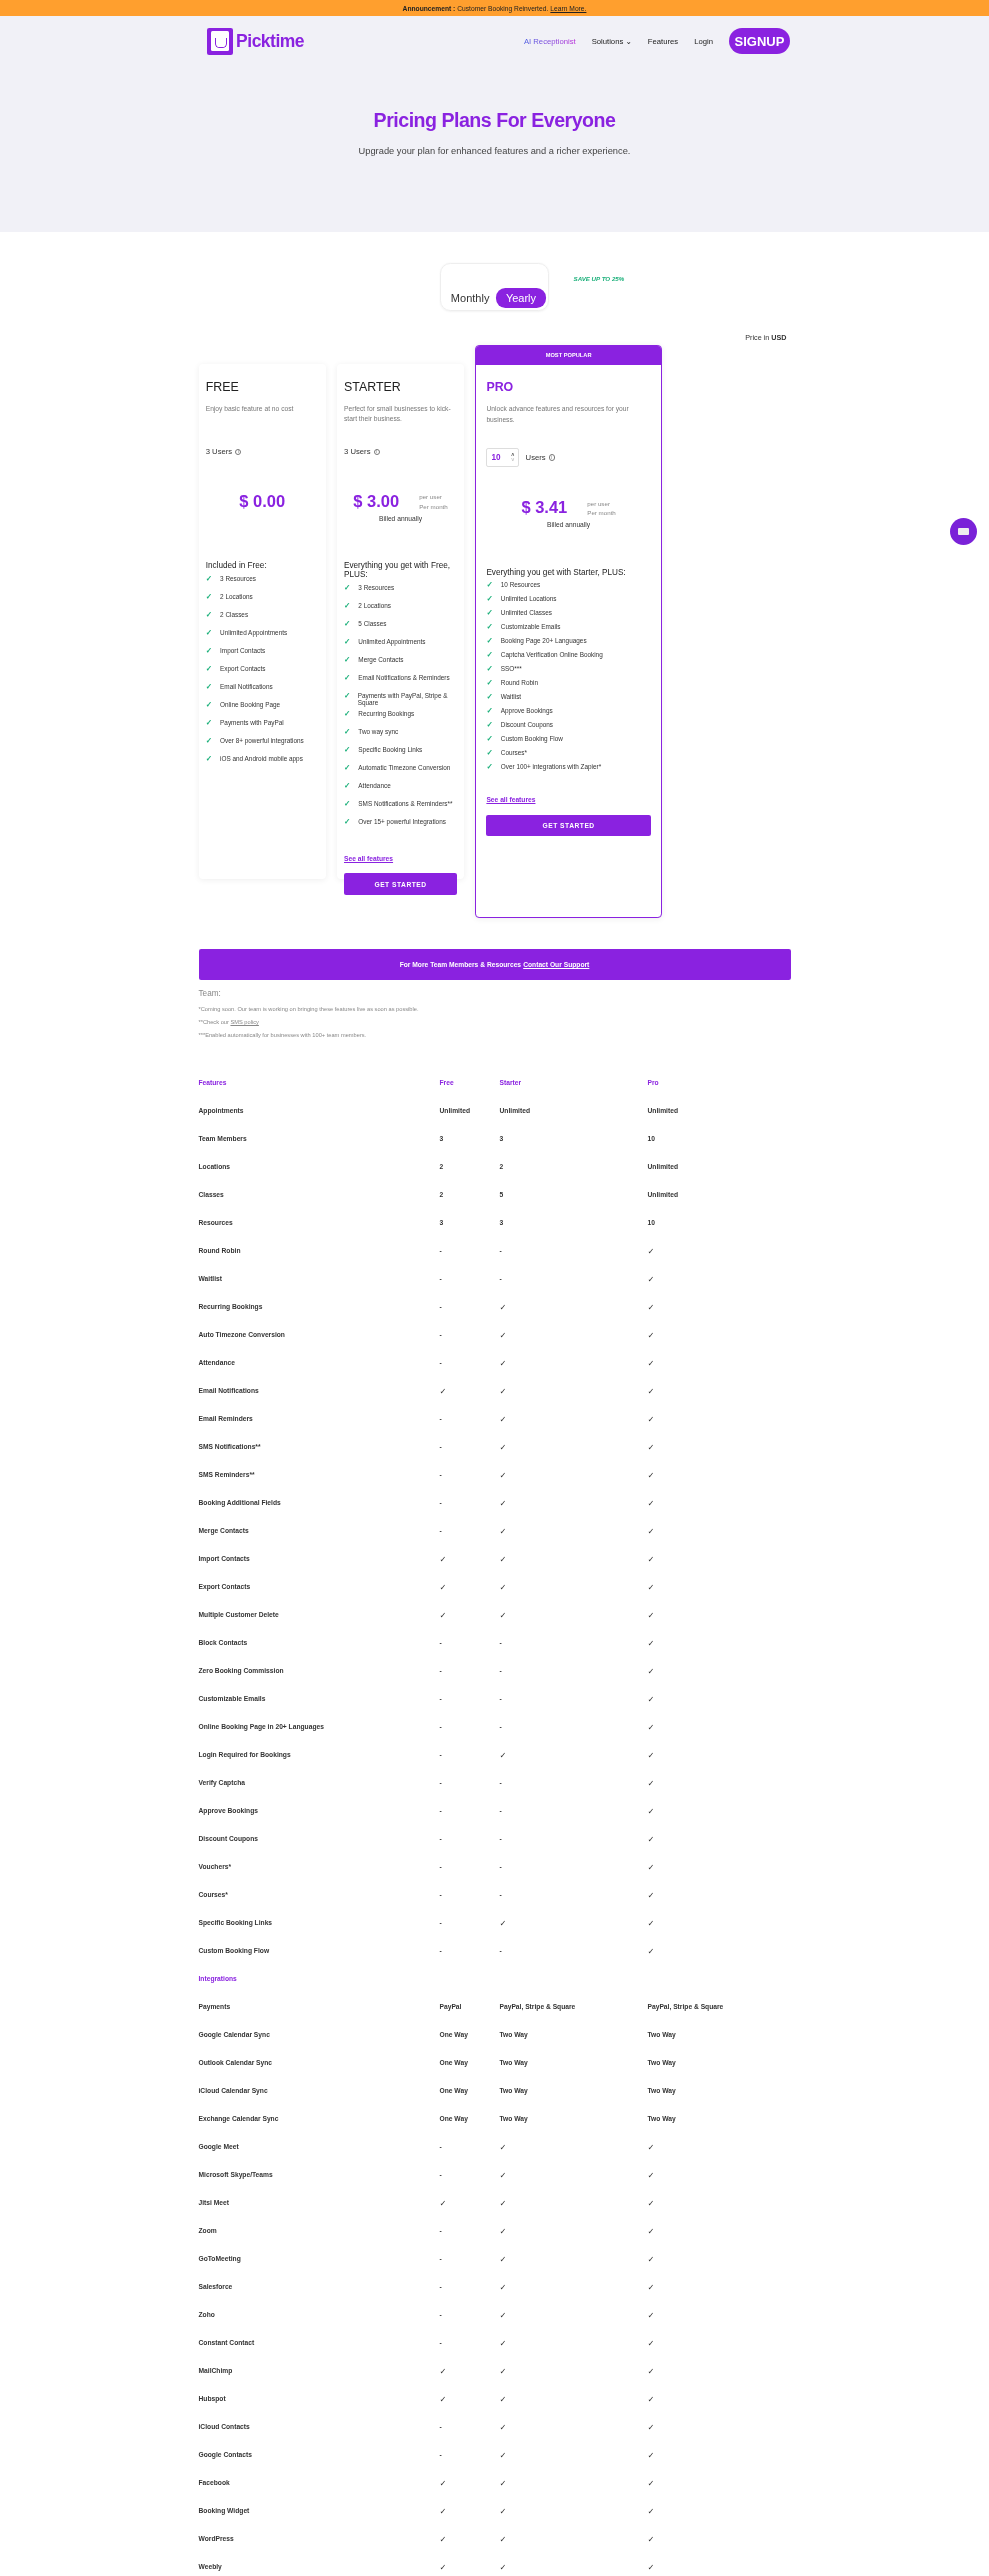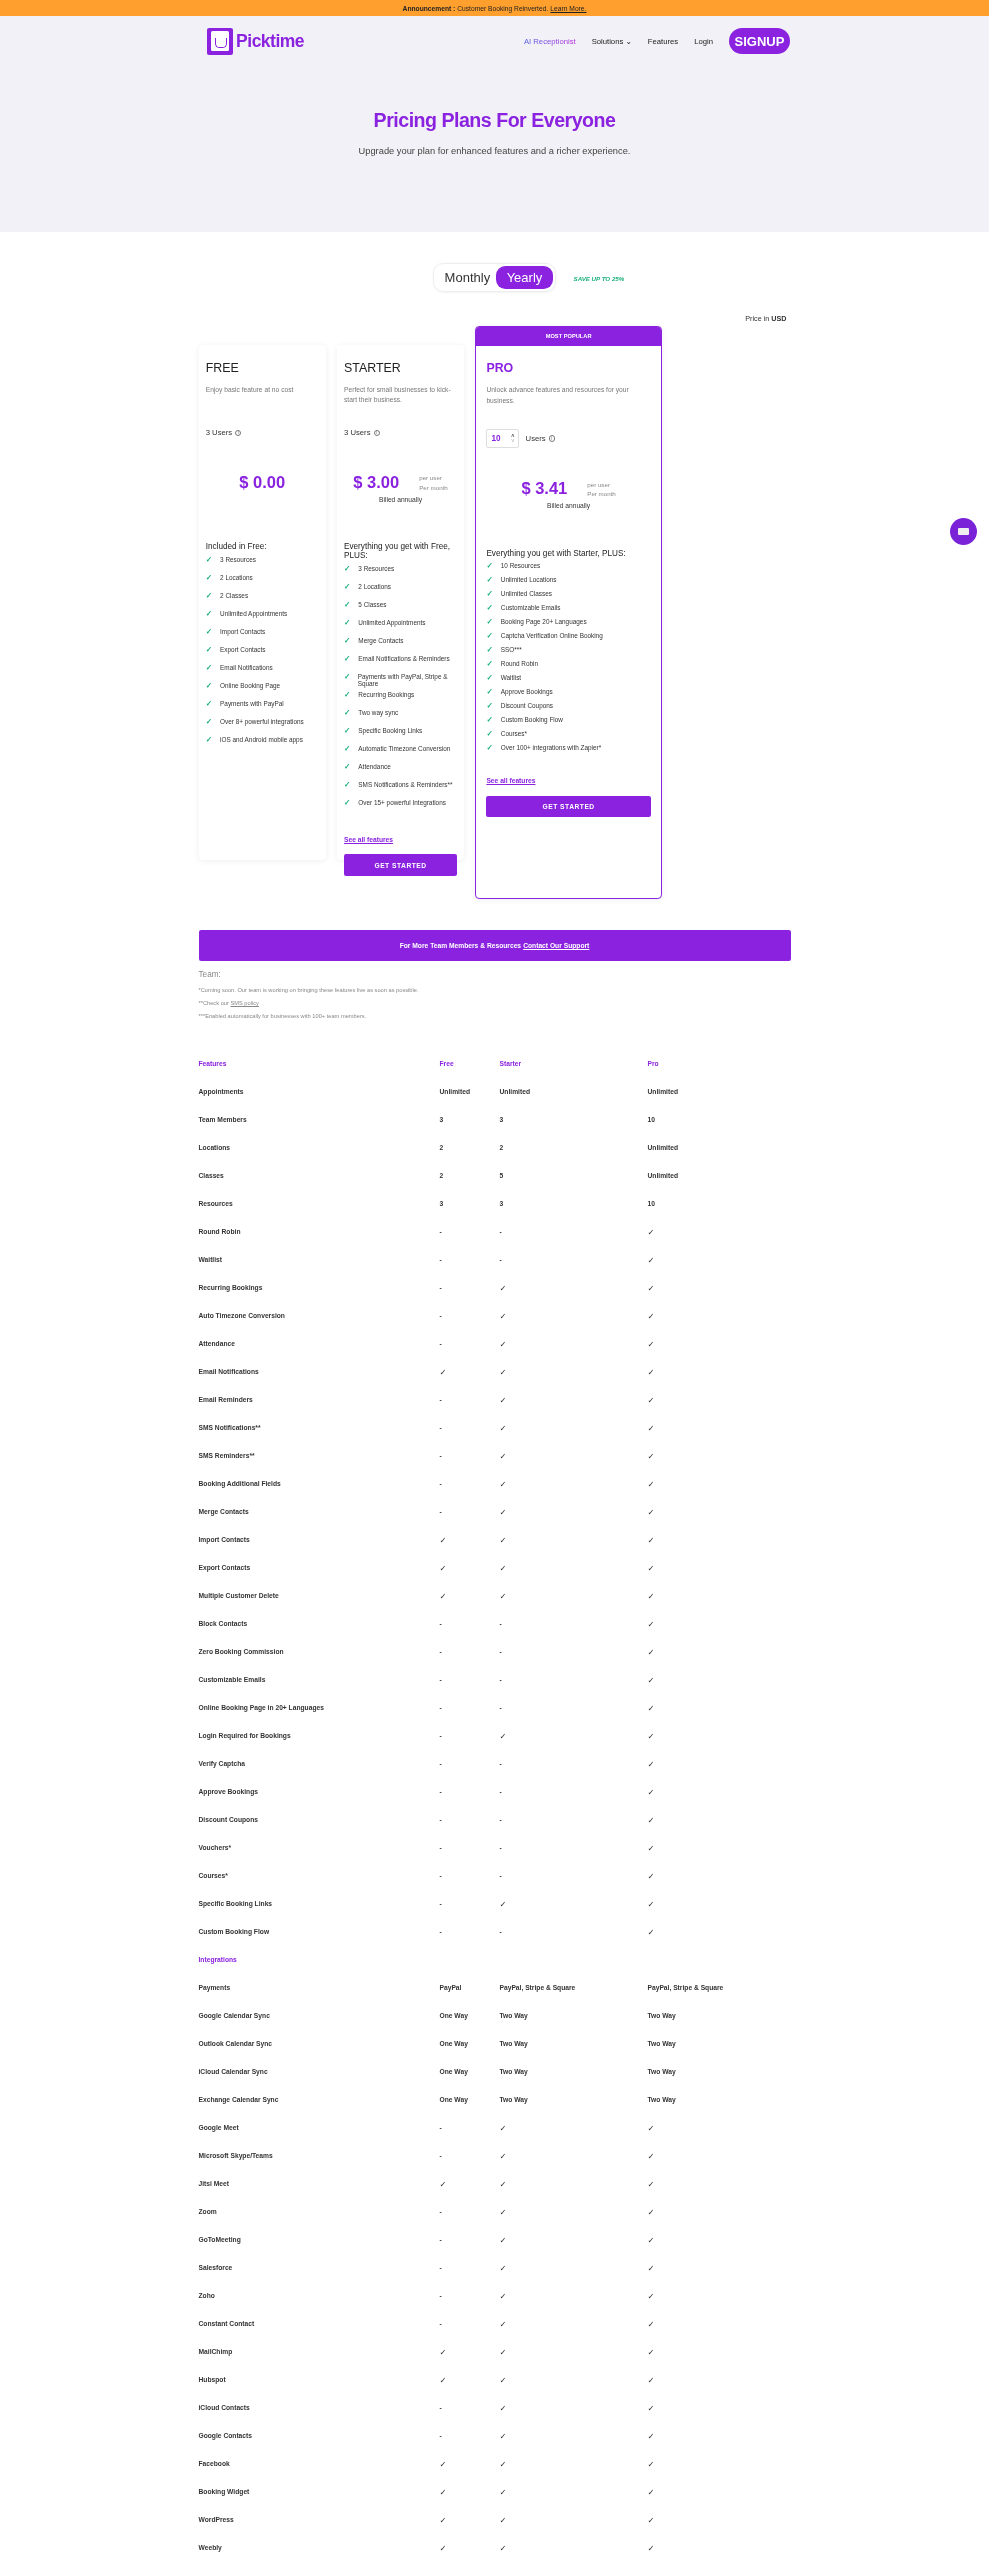--- a/index.html
+++ b/index.html
@@ -16,21 +16,21 @@
   .logo-box span::after { content: ""; position: absolute; left: 4.1px; top: 7.2px; width: 9.3px; height: 9.3px; border: 1.5px solid #8a22e0; border-top: none; border-radius: 0 0 4.6px 4.6px; }
   .logo-text { font-size: 17.5px; font-weight: 700; color: #8a22e0; letter-spacing: -0.5px; }
   .nav-links { margin-left: auto; display: flex; align-items: center; gap: 16px; font-size: 7.7px; color: #222; }
   .nav-ai { color: #8a22e0; background: linear-gradient(90deg,#4a5be0,#b82ad8); -webkit-background-clip: text; color: transparent; }
   .nav-signup { background: #8a22e0; color: #fff; font-weight: 700; font-size: 13px; padding: 0; width: 61px; height: 26px; border-radius: 13px; display: flex; align-items: center; justify-content: center; }
   .hero-title { position: absolute; top: 93px; width: 100%; text-align: center; font-size: 19.6px; font-weight: 700; color: #8a22e0; letter-spacing: -0.5px; }
   .hero-sub { position: absolute; top: 130px; width: 100%; text-align: center; font-size: 9.3px; color: #444; }
   .pricing { width: 592px; margin: 0 auto; position: relative; }
   .toggle-row { display: flex; justify-content: center; padding-top: 31px; position: relative; }
   .toggle { display: flex; align-items: center; border: 0.5px solid #eee; border-radius: 10.3px; padding: 2.1px 2.1px 2.1px 10.3px; box-shadow: 0 0.5px 2.1px rgba(0,0,0,.05); gap: 6.2px; }
-  .toggle .opt { font-size: 13px; color: #333; }
+  .toggle .opt { font-size: 11px; color: #333; margin-top: 22px; }
   .toggle .opt.active { background: #8a22e0; color: #fff; border-radius: 9.3px; padding: 4.1px 10.3px; }
   .save { position: absolute; left: 375px; top: 43px; color: #1bb07a; font-size: 6.2px; font-style: italic; font-weight: 700; }
   .price-in { text-align: right; font-size: 7.2px; padding: 21.6px 4.1px 3.1px 0; margin-right: 0; }
   .price-in b { font-weight: 700; }
   .cards { display: flex; gap: 11.3px; align-items: flex-start; }
   .card { width: 127px; background: #fff; border-radius: 4.1px; box-shadow: 0 1px 6.2px rgba(0,0,0,.07); padding: 15.5px 6.7px 10.3px 7.2px; position: relative; }
   .card.free, .card.starter { margin-top: 19px; height: 515px; }
   .card.pro { width: 187px; border: 1px solid #8a22e0; padding: 0; border-radius: 4.1px; height: 573px; }
   .popular { background: #8a22e0; color: #fff; font-size: 5.7px; font-weight: 700; text-align: center; height: 18.5px; line-height: 18.5px; border-radius: 3.1px 3.1px 0 0; }
   .pro-inner { padding: 15.5px 10.3px 10.3px 10.3px; }

